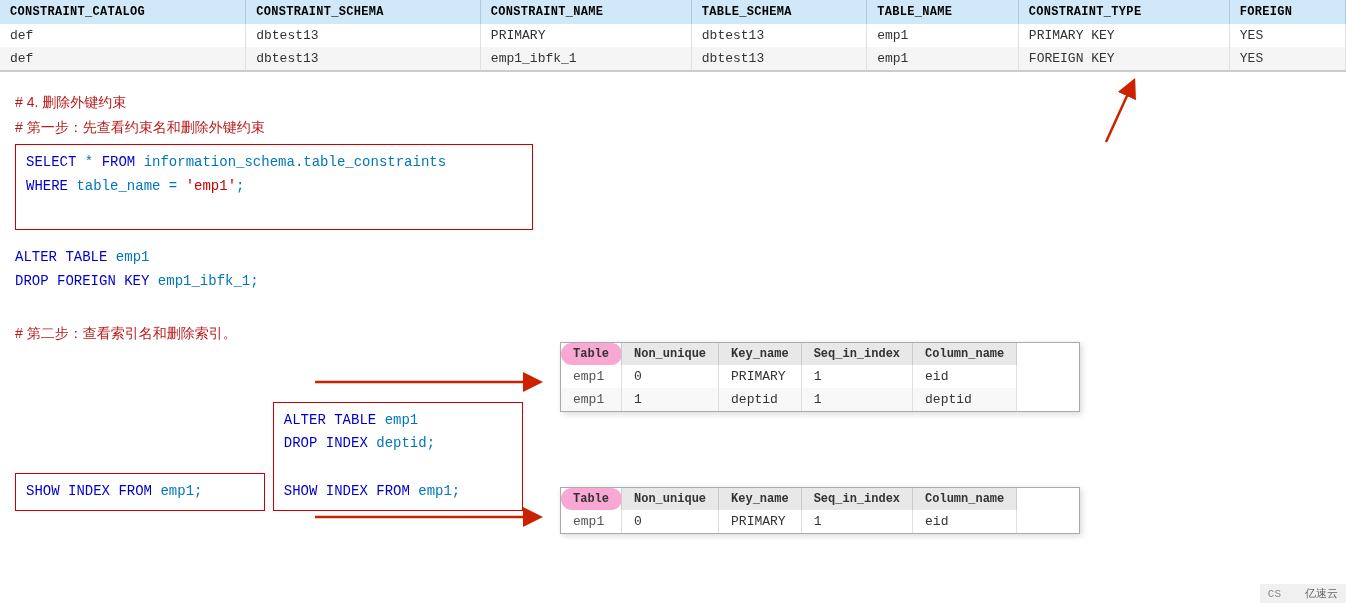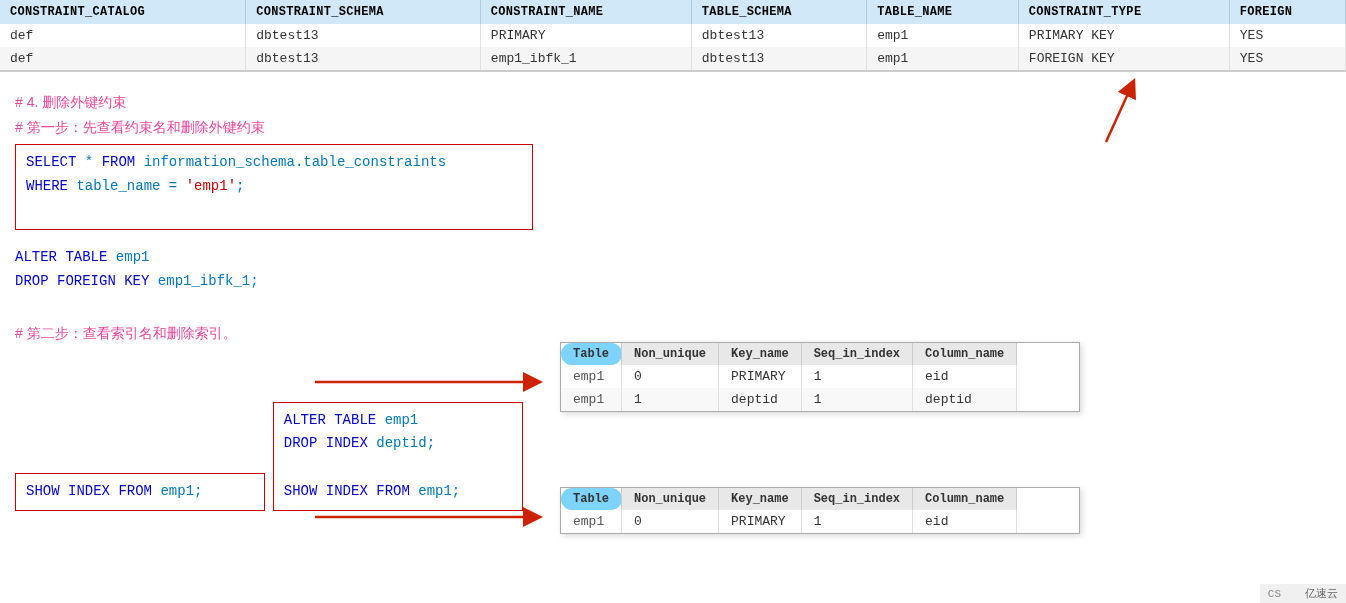--- a/index.html
+++ b/index.html
@@ -56,21 +56,21 @@
 
     
     .main-content {
       padding: 10px 15px;
       background: #ffffff;
       position: relative;
     }
 
     
     .comment-line {
-      color: #ec4899;
+      color: #b91c1c;
       font-family: 'Microsoft YaHei', SimHei, sans-serif;
       font-size: 14px;
       line-height: 1.8;
     }
 
     
     .sql-block {
       border: 1px solid #cc0000;
       padding: 6px 10px;
       margin: 4px 0;
@@ -117,21 +117,21 @@
     .result-table thead th {
       padding: 4px 12px;
       text-align: left;
       font-weight: bold;
       color: #333;
       border-right: 1px solid #ccc;
       font-size: 12px;
     }
 
     .result-table thead th:first-child {
-      background: #7dd3fc;
+      background: #f9a8d4;
       border-radius: 11px;
     }
 
     .result-table tbody tr {
       background: #fff;
     }
 
     .result-table tbody tr:nth-child(even) {
       background: #f8f8f8;
     }

